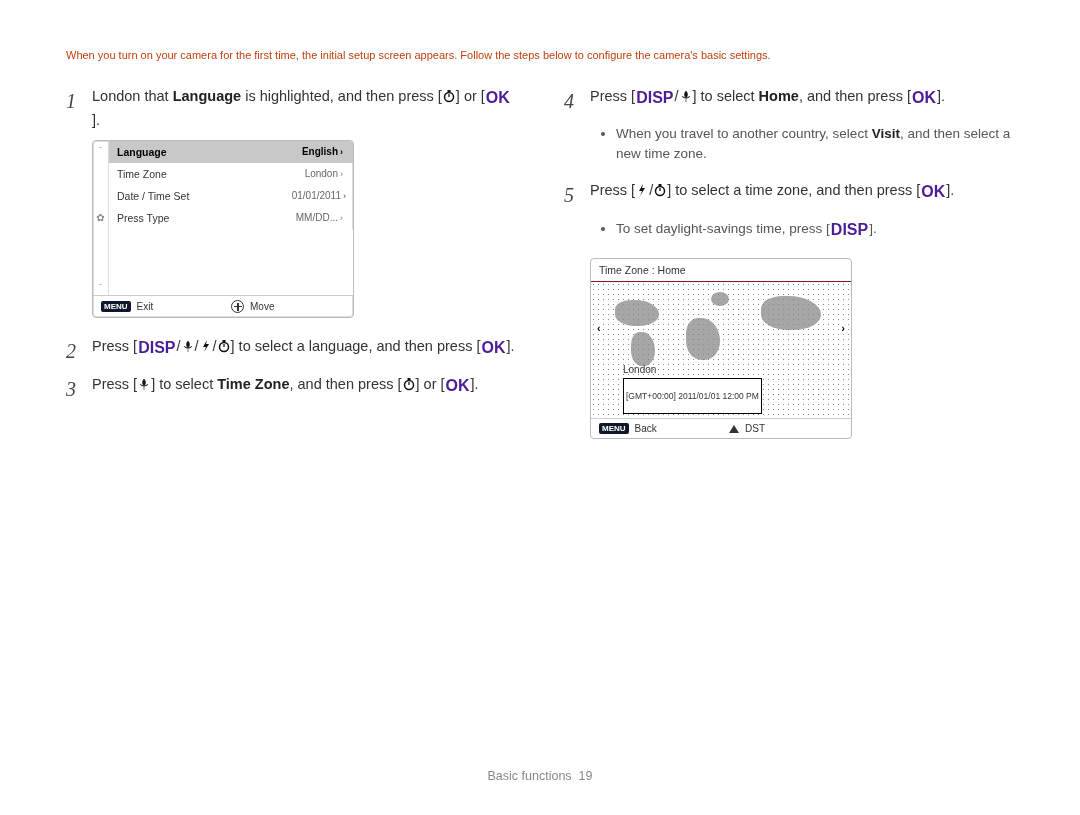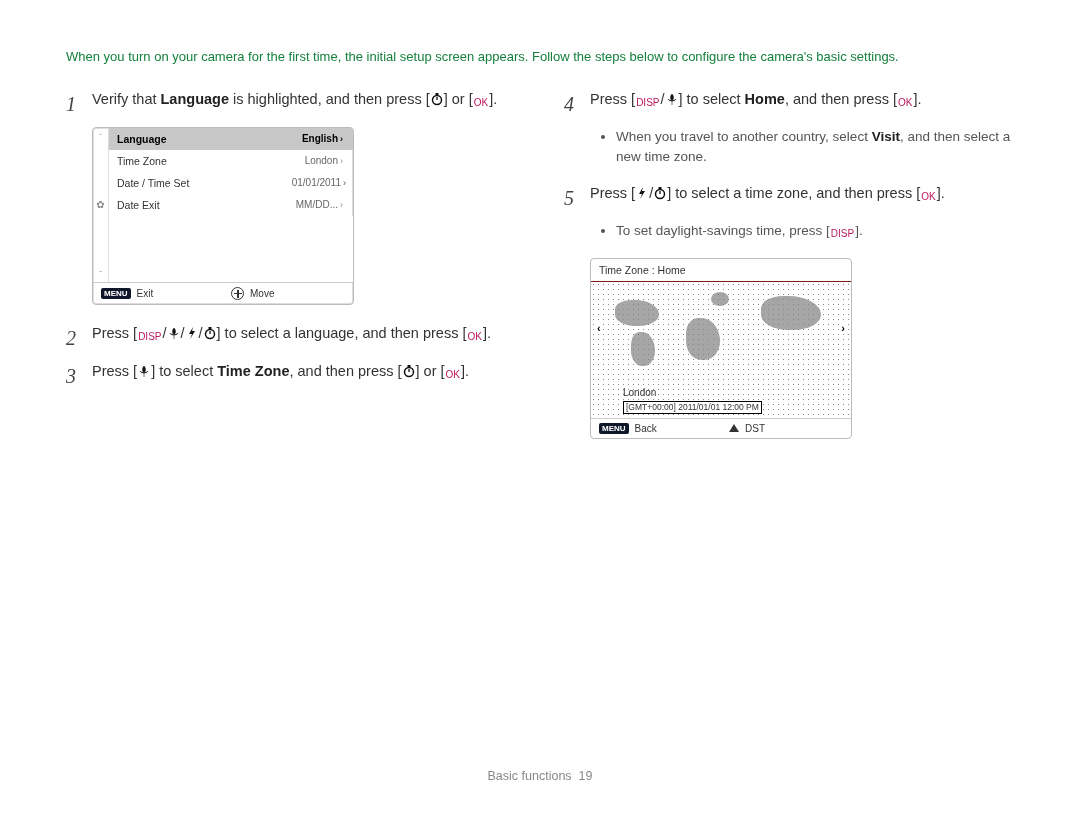--- a/index.html
+++ b/index.html
@@ -17,22 +17,22 @@
     padding: 48px 66px 0 66px;
   }
   h1.title {
     font-size: 33px;
     font-weight: 400;
     color: #1a7fc1;
     margin: 0 0 8px 0;
     letter-spacing: 0.2px;
   }
   p.intro {
-    font-size: 13px;
-    color: #15803d;
+    font-size: 11px;
+    color: #c2410c;
     margin: 0 0 22px 0;
     line-height: 1.45;
   }
   .columns {
     display: flex;
     gap: 48px;
   }
   .col { flex: 1 1 50%; }
   .step {
     display: flex;
@@ -60,23 +60,23 @@
     color: #555;
     line-height: 1.5;
   }
   .sub-bullets li { margin-bottom: 2px; }
   .sub-bullets b { color: #222; }
 
   
   .icon-lbl {
     display: inline-block;
     vertical-align: -2px;
-    font-weight: 400;
-    font-size: 10px;
-    color: #be185d;
+    font-weight: 700;
+    font-size: 16px;
+    color: #4c1d95;
     padding: 0 1px;
   }
   .icon-svg {
     display: inline-block;
     width: 14px;
     height: 14px;
     vertical-align: -2px;
   }
 
   
@@ -198,21 +198,21 @@
     left:32px;
     bottom:4px;
     font-size:10px;
     color:#333;
     line-height:1.2;
   }
   .map-caption .city{display:block;}
   .map-caption .gmt{
     display:inline-block;
     border:1px solid #000;
-    padding:0 2px;
+    padding:12px 2px;
     font-size:8.5px;
     margin-top:2px;
     background:#fff;
   }
   .screen2-footer {
     display: flex;
     border-top: 1px solid #ccc;
     font-size: 10px;
     color: #333;
   }
@@ -246,21 +246,21 @@
 <div class="page">
   <p class="intro">When you turn on your camera for the first time, the initial setup screen appears. Follow the steps below to configure the camera's basic settings.</p>
 
   <div class="columns">
 
     <div class="col">
 
       <div class="step">
         <span class="step-num">1</span>
         <div class="step-body">
-          <span>Verify that </span><b>Language</b><span> is highlighted, and then press [</span><span class="icon-svg"><svg viewBox="0 0 14 14">
+          <span>London that </span><b>Language</b><span> is highlighted, and then press [</span><span class="icon-svg"><svg viewBox="0 0 14 14">
                 <circle cx="7" cy="8" r="4.5" fill="none" stroke="#111" stroke-width="1.5"></circle>
                 <rect x="5.5" y="1" width="3" height="2" fill="#111"></rect>
                 <line x1="7" y1="8" x2="7" y2="5" stroke="#111" stroke-width="1.3"></line>
               </svg></span><span>] or [</span><span class="icon-lbl">OK</span><span>].</span>
         </div>
       </div>
 
       <div class="screen1">
         <div class="screen1-body">
           <div class="screen1-scroll">
@@ -284,21 +284,21 @@
                 </span>
             </div>
             <div class="row">
               <span>Date / Time Set</span>
               <span class="val">
                   <span>01/01/2011</span>
                   <span class="chev dchev">››</span>
                 </span>
             </div>
             <div class="row">
-              <span>Date Exit</span>
+              <span>Press Type</span>
               <span class="val">
                   <span>MM/DD...</span>
                   <span class="chev">›</span>
                 </span>
             </div>
             <div class="screen1-blank"></div>
           </div>
         </div>
         <div class="screen1-footer">
           <div class="fcell">

